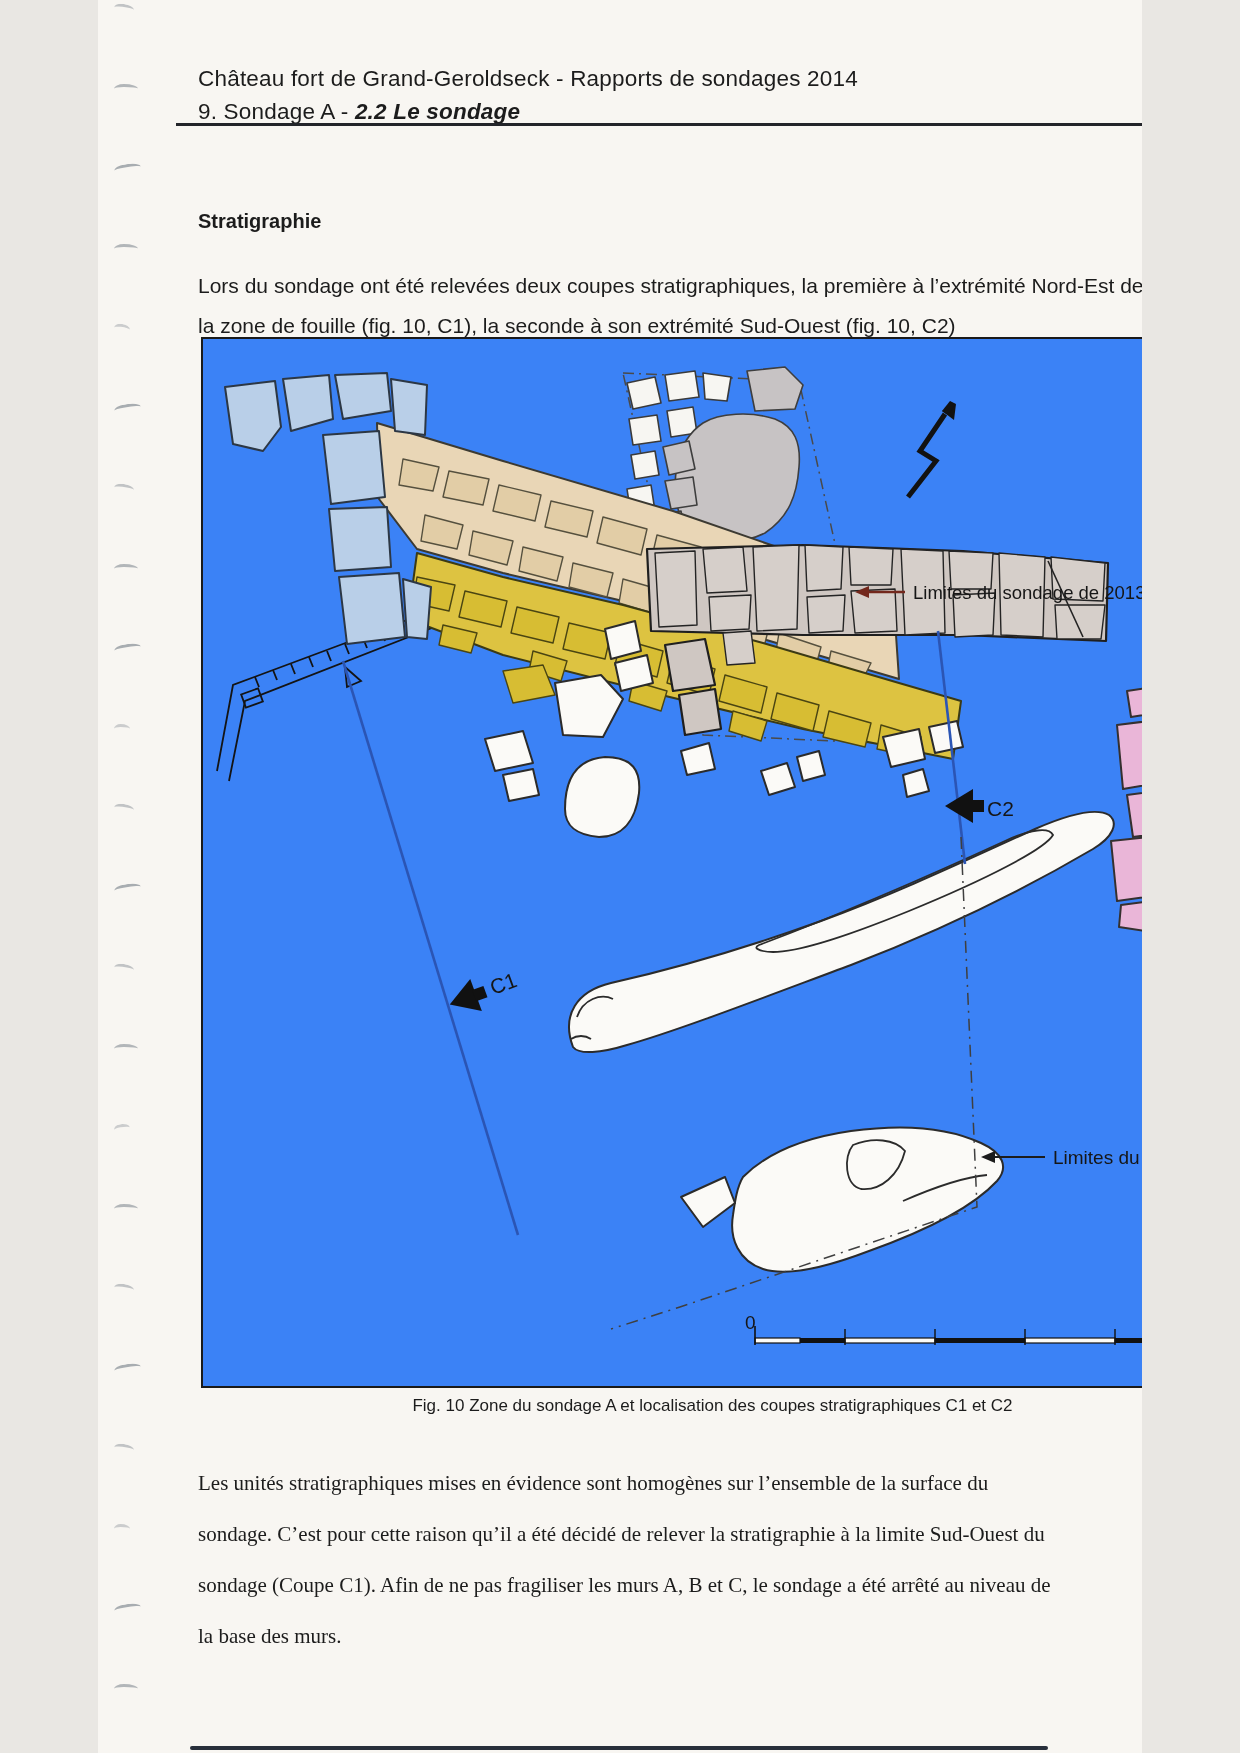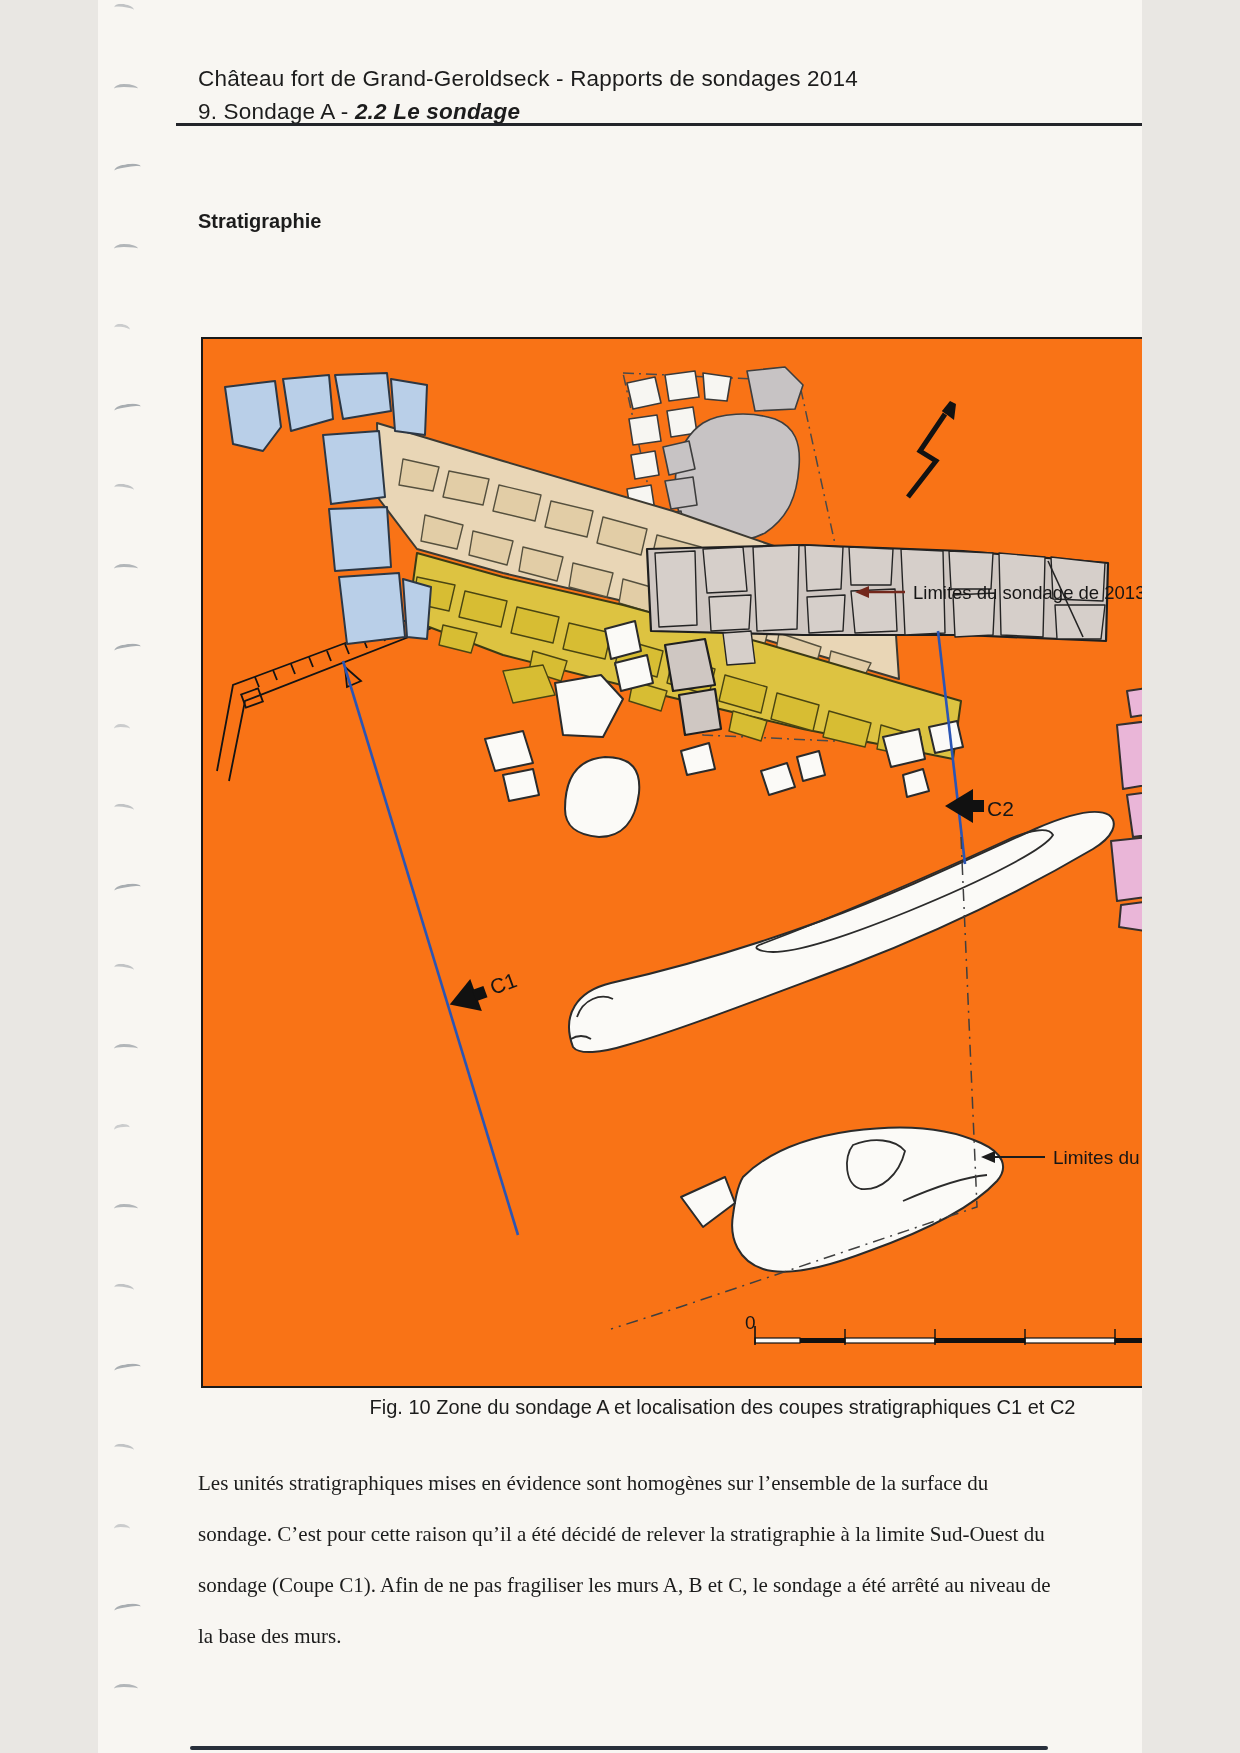--- a/index.html
+++ b/index.html
@@ -19,24 +19,24 @@
   .header{position:absolute;left:100px;top:62px;font-size:22.5px;line-height:33px;font-weight:500;letter-spacing:.2px;white-space:nowrap;}
   .header .em{font-style:italic;font-weight:700;}
   .rule{position:absolute;left:78px;top:123px;width:1086px;height:3px;background:#23252a;}
 
   .section-heading{position:absolute;left:100px;top:210px;font-size:20px;font-weight:700;}
   .para{position:absolute;left:100px;width:1042px;font-size:21px;white-space:pre-line;}
   .para1{top:266px;line-height:40px;}
   .para2{top:1458px;line-height:51px;font-family:Liberation Serif, serif;}
 
   .figure{position:absolute;left:103px;top:337px;width:1035px;height:1047px;
-    border:2px solid #1a1a1a;background:#f97316;box-sizing:content-box;}
+    border:2px solid #1a1a1a;background:#3b82f6;box-sizing:content-box;}
   .figure svg{display:block;width:1035px;height:1047px;}
 
-  .caption{position:absolute;left:107px;top:1396px;width:1035px;text-align:center;font-size:20px;}
+  .caption{position:absolute;left:97px;top:1396px;width:1035px;text-align:center;font-size:17px;}
 
   .scan-bottom{position:absolute;left:92px;right:94px;bottom:3px;height:4px;background:#161d2b;border-radius:2px;opacity:.92;}
 
   
   svg text{font-family:"Liberation Sans",sans-serif;fill:#161616;}
   .st{stroke-linejoin:round;stroke-linecap:round;}
   .f-blue{fill:var(--accent-blue-stones);stroke:#2c3744;stroke-width:2;}
   .f-tan{fill:var(--wall-tan);stroke:#3c3a32;stroke-width:2;}
   .f-tan-in{fill:#e2cda6;stroke:#55503e;stroke-width:1.4;}
   .f-yel{fill:var(--wall-yellow);stroke:#3b3a14;stroke-width:2;}
@@ -84,20 +84,22 @@
   </div>
 
   <div class="header">
     <div>Château fort de Grand-Geroldseck - Rapports de sondages 2014</div>
     <div><span>9. Sondage A - </span><span class="em">2.2 Le sondage</span></div>
   </div>
   <div class="rule"></div>
 
   <div class="section-heading">Stratigraphie</div>
 
+  <div class="para para1">Lors du sondage ont été relevées deux coupes stratigraphiques, la première à l’extrémité Nord-Est de
+la zone de fouille (fig. 10, C1), la seconde à son extrémité Sud-Ouest (fig. 10, C2)</div>
 
   <div class="figure">
     <svg viewBox="0 0 1035 1047">
 
       <path class="dash13" d="M 420,34 L 596,42 L 676,404 L 500,396 Z"></path>
 
       <g>
         <polygon class="f-white st" points="424,44 452,38 458,64 430,70"></polygon>
         <polygon class="f-white st" points="462,36 492,32 496,58 466,62"></polygon>
         <polygon class="f-white st" points="500,34 528,38 524,62 502,60"></polygon>

